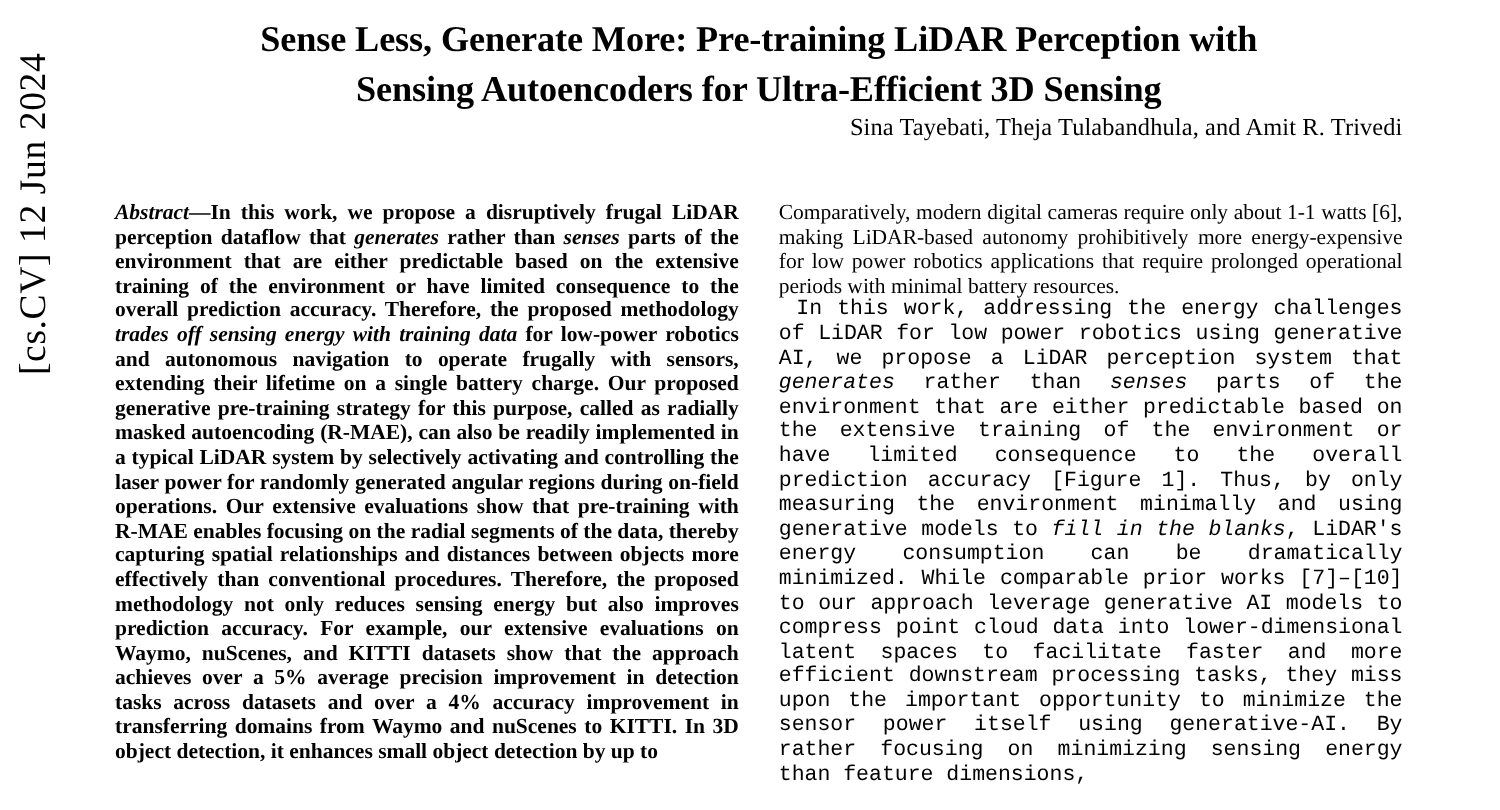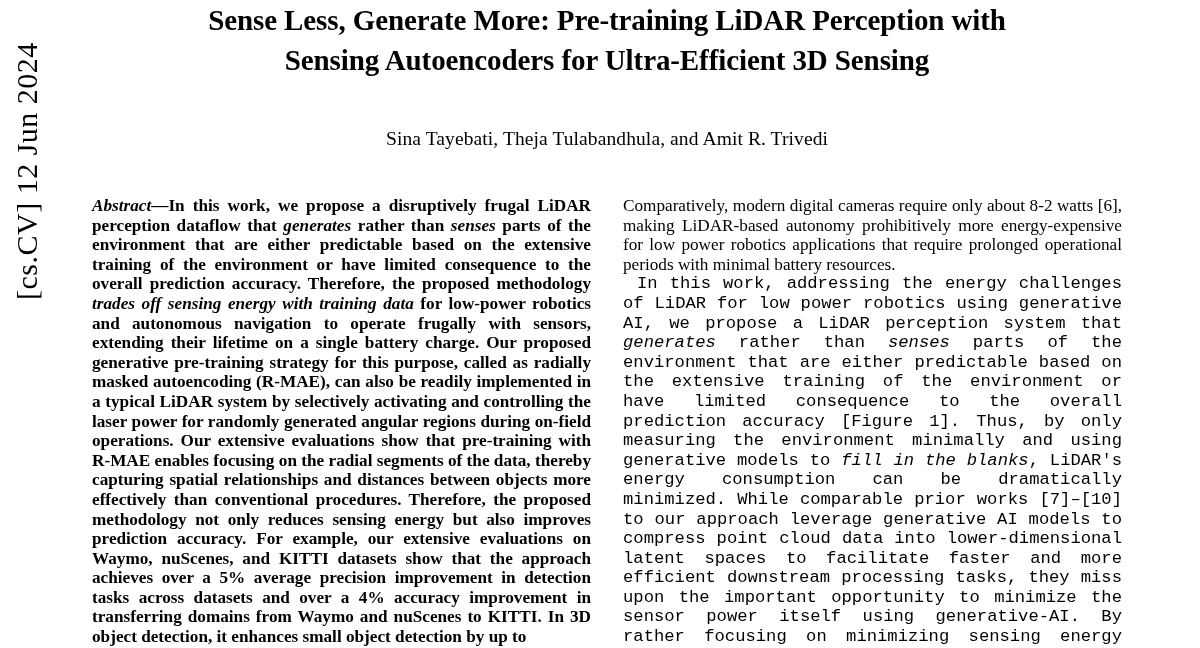--- a/index.html
+++ b/index.html
@@ -40,30 +40,29 @@
     top: 0;
     width: 1030px;
     height: 648px;
   }
   .title {
     text-align: center;
     font-weight: bold;
     font-size: 29px;
     line-height: 40px;
     margin: 0;
-    padding-top: 0px;
+    padding-top: 12px;
     letter-spacing: -0.1px;
   }
   .title .line2 {
     display: block;
   }
   .authors {
-    text-align: center;
+    text-align: right;
     font-size: 19.5px;
-    margin-top: 48px;
     letter-spacing: 0.1px;
   }
   .columns {
     display: flex;
     margin-top: 46px;
     gap: 32px;
   }
   .col {
     width: 499px;
     font-size: 17.2px;
@@ -111,21 +110,21 @@
 
     <div class="columns">
 
       <div class="col left">
         <p>
           <span class="indent-first"></span><span class="abstract-head">Abstract</span><span>—</span><span>In this work, we propose a disruptively frugal LiDAR perception dataflow that </span><em>generates</em><span> rather than </span><em>senses</em><span> parts of the environment that are either predictable based on the extensive training of the environment or have limited consequence to the overall prediction accuracy. Therefore, the proposed methodology </span><em>trades off sensing energy with training data</em><span> for low-power robotics and autonomous navigation to operate frugally with sensors, extending their lifetime on a single battery charge. Our proposed generative pre-training strategy for this purpose, called as radially masked autoencoding (R-MAE), can also be readily implemented in a typical LiDAR system by selectively activating and controlling the laser power for randomly generated angular regions during on-field operations. Our extensive evaluations show that pre-training with R-MAE enables focusing on the radial segments of the data, thereby capturing spatial relationships and distances between objects more effectively than conventional procedures. Therefore, the proposed methodology not only reduces sensing energy but also improves prediction accuracy. For example, our extensive evaluations on Waymo, nuScenes, and KITTI datasets show that the approach achieves over a 5% average precision improvement in detection tasks across datasets and over a 4% accuracy improvement in transferring domains from Waymo and nuScenes to KITTI. In 3D object detection, it enhances small object detection by up to</span>
         </p>
       </div>
 
       <div class="col right">
-        <p>Comparatively, modern digital cameras require only about 8-2 watts [6], making LiDAR-based autonomy prohibitively more energy-expensive for low power robotics applications that require prolonged operational periods with minimal battery resources.</p>
+        <p>Comparatively, modern digital cameras require only about 1-1 watts [6], making LiDAR-based autonomy prohibitively more energy-expensive for low power robotics applications that require prolonged operational periods with minimal battery resources.</p>
         <p>
           <span>In this work, addressing the energy challenges of LiDAR for low power robotics using generative AI, we propose a LiDAR perception system that </span><em>generates</em><span> rather than </span><em>senses</em><span> parts of the environment that are either predictable based on the extensive training of the environment or have limited consequence to the overall prediction accuracy [Figure 1]. Thus, by only measuring the environment minimally and using generative models to </span><em>fill in the blanks</em><span>, LiDAR's energy consumption can be dramatically minimized. While comparable prior works [7]–[10] to our approach leverage generative AI models to compress point cloud data into lower-dimensional latent spaces to facilitate faster and more efficient downstream processing tasks, they miss upon the important opportunity to minimize the sensor power itself using generative-AI. By rather focusing on minimizing sensing energy than feature dimensions,</span>
         </p>
       </div>
 
     </div>
   </div>
 </div>
 
 </body></html>

